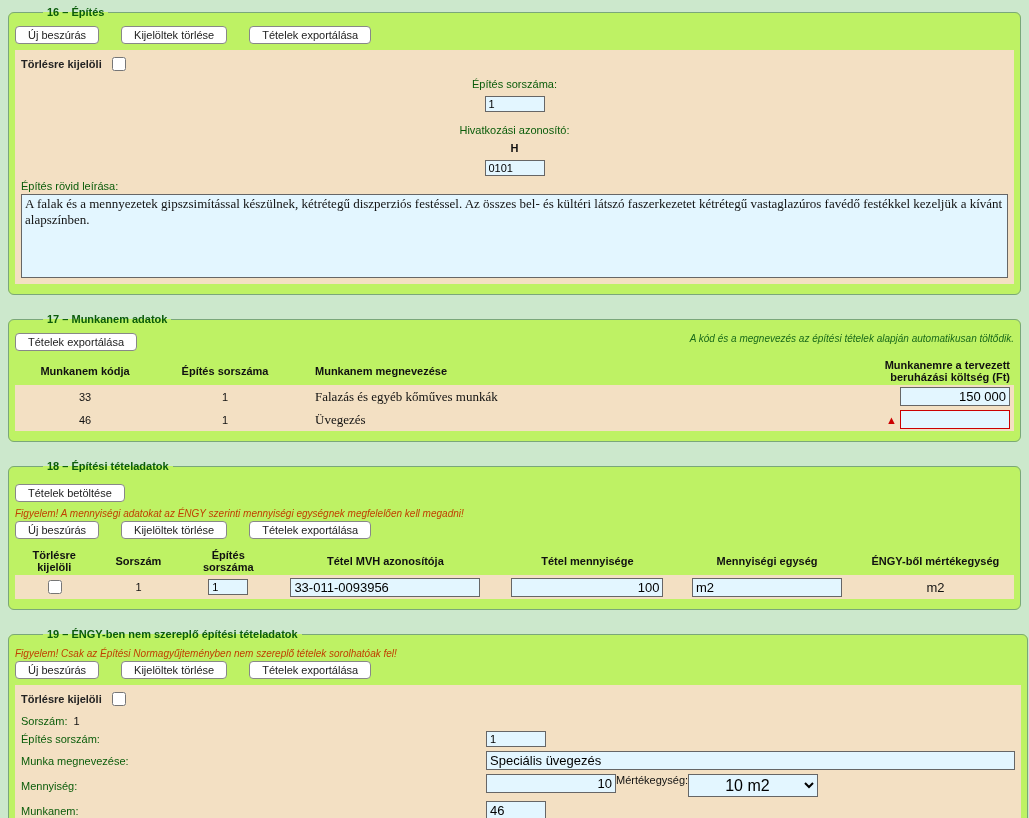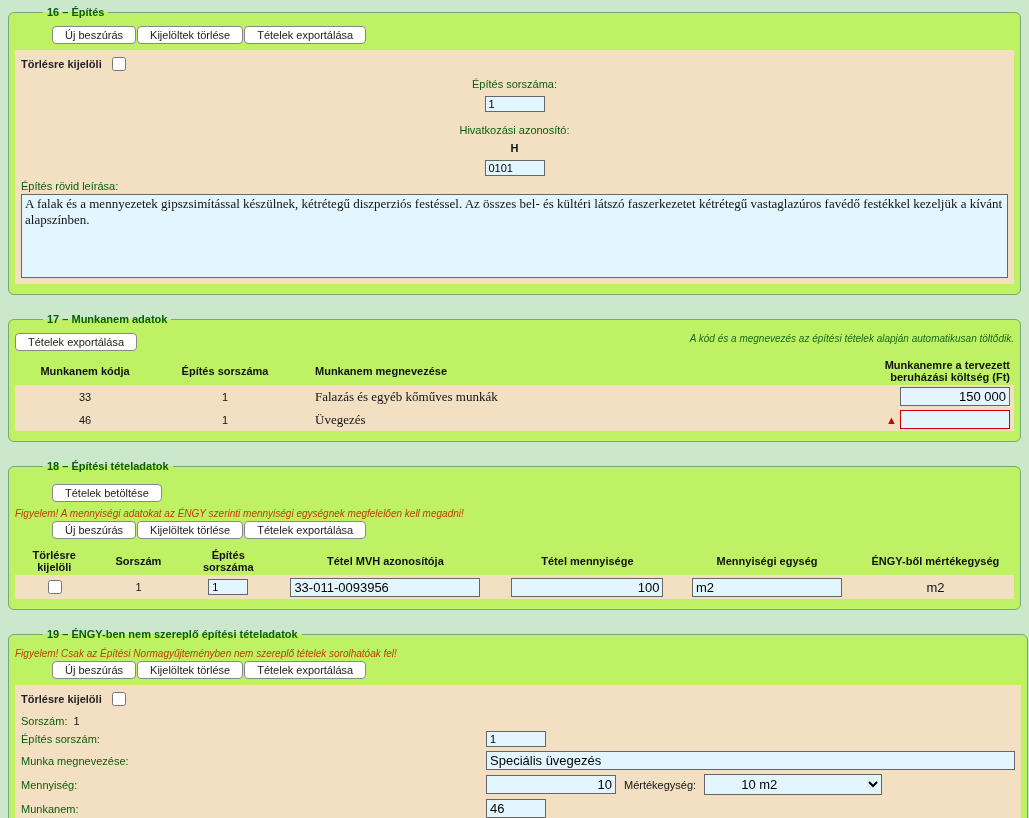--- a/index.html
+++ b/index.html
@@ -15,21 +15,21 @@
   background: #bef264;
 }
 legend {
   margin-left: 28px; padding: 0 4px;
   font-weight: bold; font-size: 11px; color: #0a5c0a;
 }
 button {
   background: #fff; border: 1px solid #888; border-radius: 4px;
   font-size: 11px; padding: 2px 12px; cursor: pointer; color: #222;
 }
-.row-buttons { display: flex; gap: 1px; margin-bottom: 6px; margin-left: 37px; }
+.row-buttons { display: flex; gap: 22px; margin-bottom: 6px; }
 .peach { background: #f3e0c3; padding: 4px 6px; }
 .peach-inner { display: flex; align-items: center; gap: 6px; flex-wrap: wrap; }
 label { font-weight: bold; color: #222; }
 input[type="text"], textarea, select {
   background: #e3f6ff; border: 1px solid #666; font-size: 11px;
   padding: 1px 3px; font-family: inherit;
 }
 input[type="checkbox"] { width: 14px; height: 14px; }
 textarea { width: 100%; resize: none; font-family: Georgia, serif; font-size: 13px; color: #111; }
 .small-italic { font-style: italic; color: #0a5c0a; font-size: 10px; }
@@ -38,21 +38,21 @@
 th, td { font-size: 11px; padding: 2px 4px; text-align: center; }
 th { font-weight: bold; color: #111; }
 tbody tr.peach-row td { background: #f3e0c3; }
 .num-input { text-align: right; width: 110px; }
 .err-input { border: 1px solid #c00 !important; }
 .err-tri { color: #c00; font-size: 11px; }
 .flex-between { display: flex; justify-content: space-between; align-items: flex-start; }
 .form-grid { display: grid; grid-template-columns: 465px 1fr; row-gap: 4px; column-gap: 0; align-items: center; }
 .form-grid > .lab { color: #0a5c0a; }
 .form-grid input { font-size:11px; }
-.mini-row { display:flex; align-items:center; gap:8px; }
+.mini-row { display:flex; align-items:flex-start; }
 .bold-h { font-weight:bold; }
 .w-sm { width:60px; }
 .w-md { width:150px; }
 .w-lg { width:529px; }
 </style>
 </head>
 <body>
 
 <fieldset>
   <legend>16 – Építés</legend>
@@ -183,21 +183,21 @@
       <div class="lab">Építés sorszám:</div>
       <div><input type="text" class="w-sm" value="1" style=""></div>
 
       <div class="lab">Munka megnevezése:</div>
       <div><input type="text" class="w-lg" style="font-size: 13px;" value="Speciális üvegezés"></div>
 
       <div class="lab">Mennyiség:</div>
       <div class="mini-row">
         <input type="text" class="num-input" style="width: 130px; font-size: 13px;" value="10">
         <span class="lab">Mértékegység:</span>
-        <select style="width:178px;font-size:13px;padding-left:32px;">
+        <select style="width:130px;font-size:16px;padding-left:32px;">
           <option>10 m2</option>
         </select>
       </div>
 
       <div class="lab">Munkanem:</div>
       <div><input type="text" class="w-sm" style="font-size: 13px;" value="46"></div>
 
       <div class="lab">Elfogadott árajánlat - kiállító adószáma:</div>
       <div class="mini-row">
         <span class="err-tri" style="margin-left:-14px;">▲</span>

